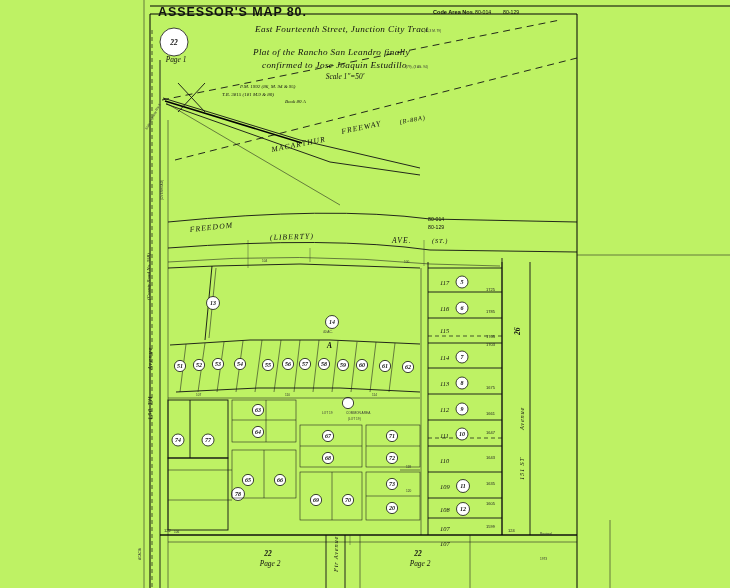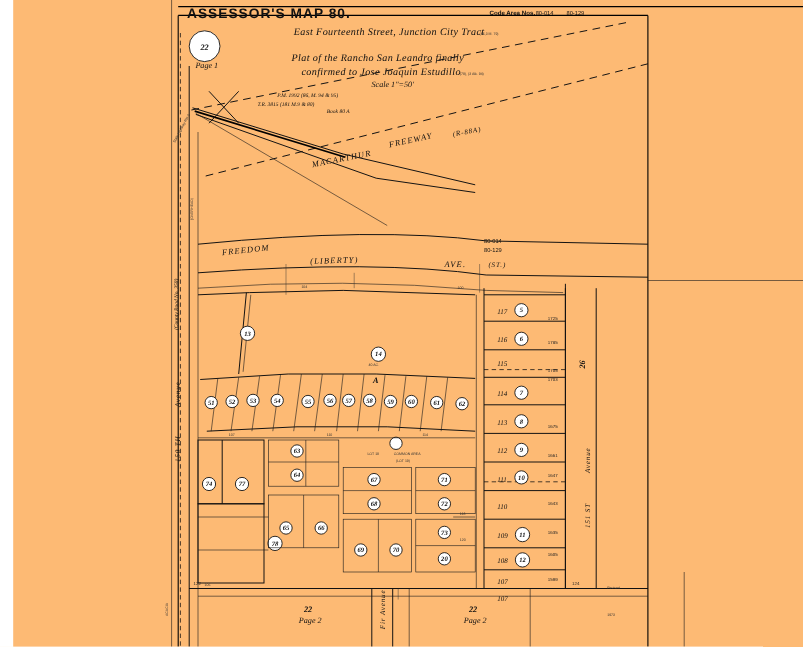--- a/index.html
+++ b/index.html
@@ -9,22 +9,21 @@
   body {
     width: 730px; height: 588px;
     position: relative;
     overflow: hidden;
     font-family: "Liberation Sans", sans-serif;
     color: #000;
   }
   #map-root {
     position: absolute;
     inset: 0;
-    background: #fdba74;
-    margin-left: 12px;
+    background: #bef264;
   }
   svg#map-svg {
     position: absolute;
     left: 0; top: 0;
     width: 730px; height: 588px;
   }
   .ln { stroke: #111; fill: none; stroke-width: 0.9; }
   .ln-thin { stroke: #1a1a1a; fill: none; stroke-width: 0.55; }
   .ln-hair { stroke: #2b2b2b; fill: none; stroke-width: 0.4; }
   .ln-bold { stroke: #000; fill: none; stroke-width: 1.5; }

